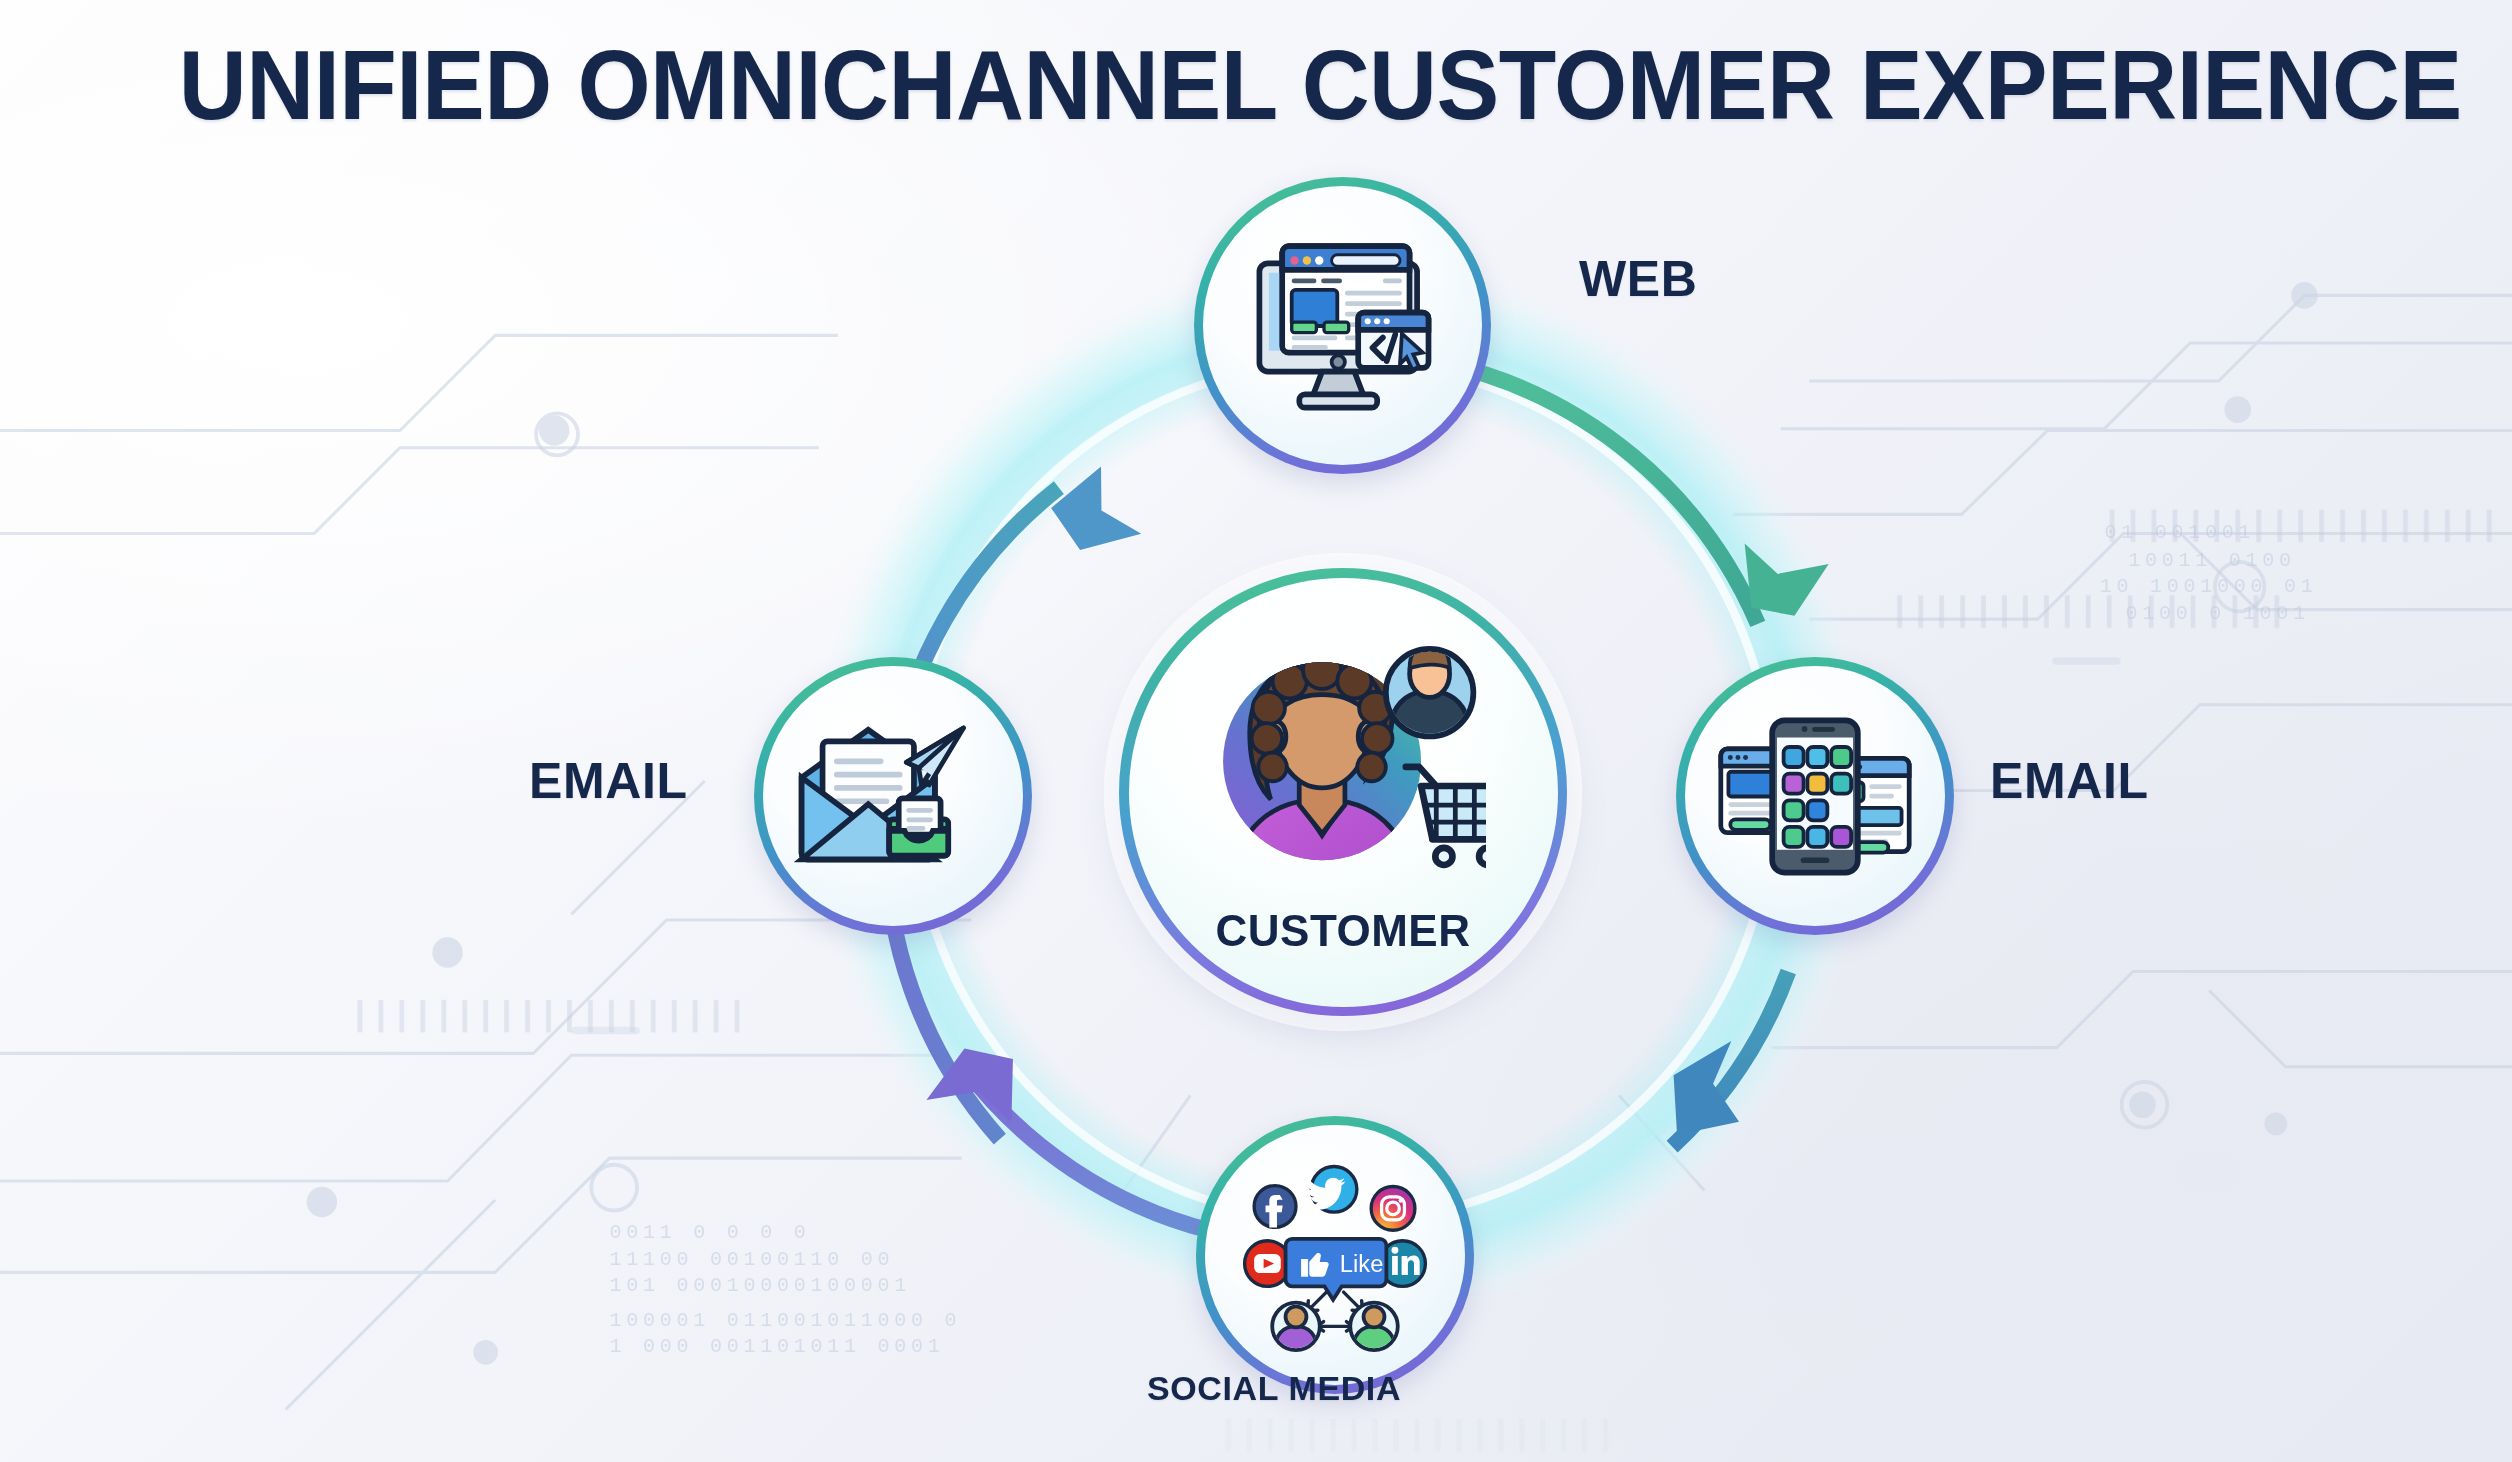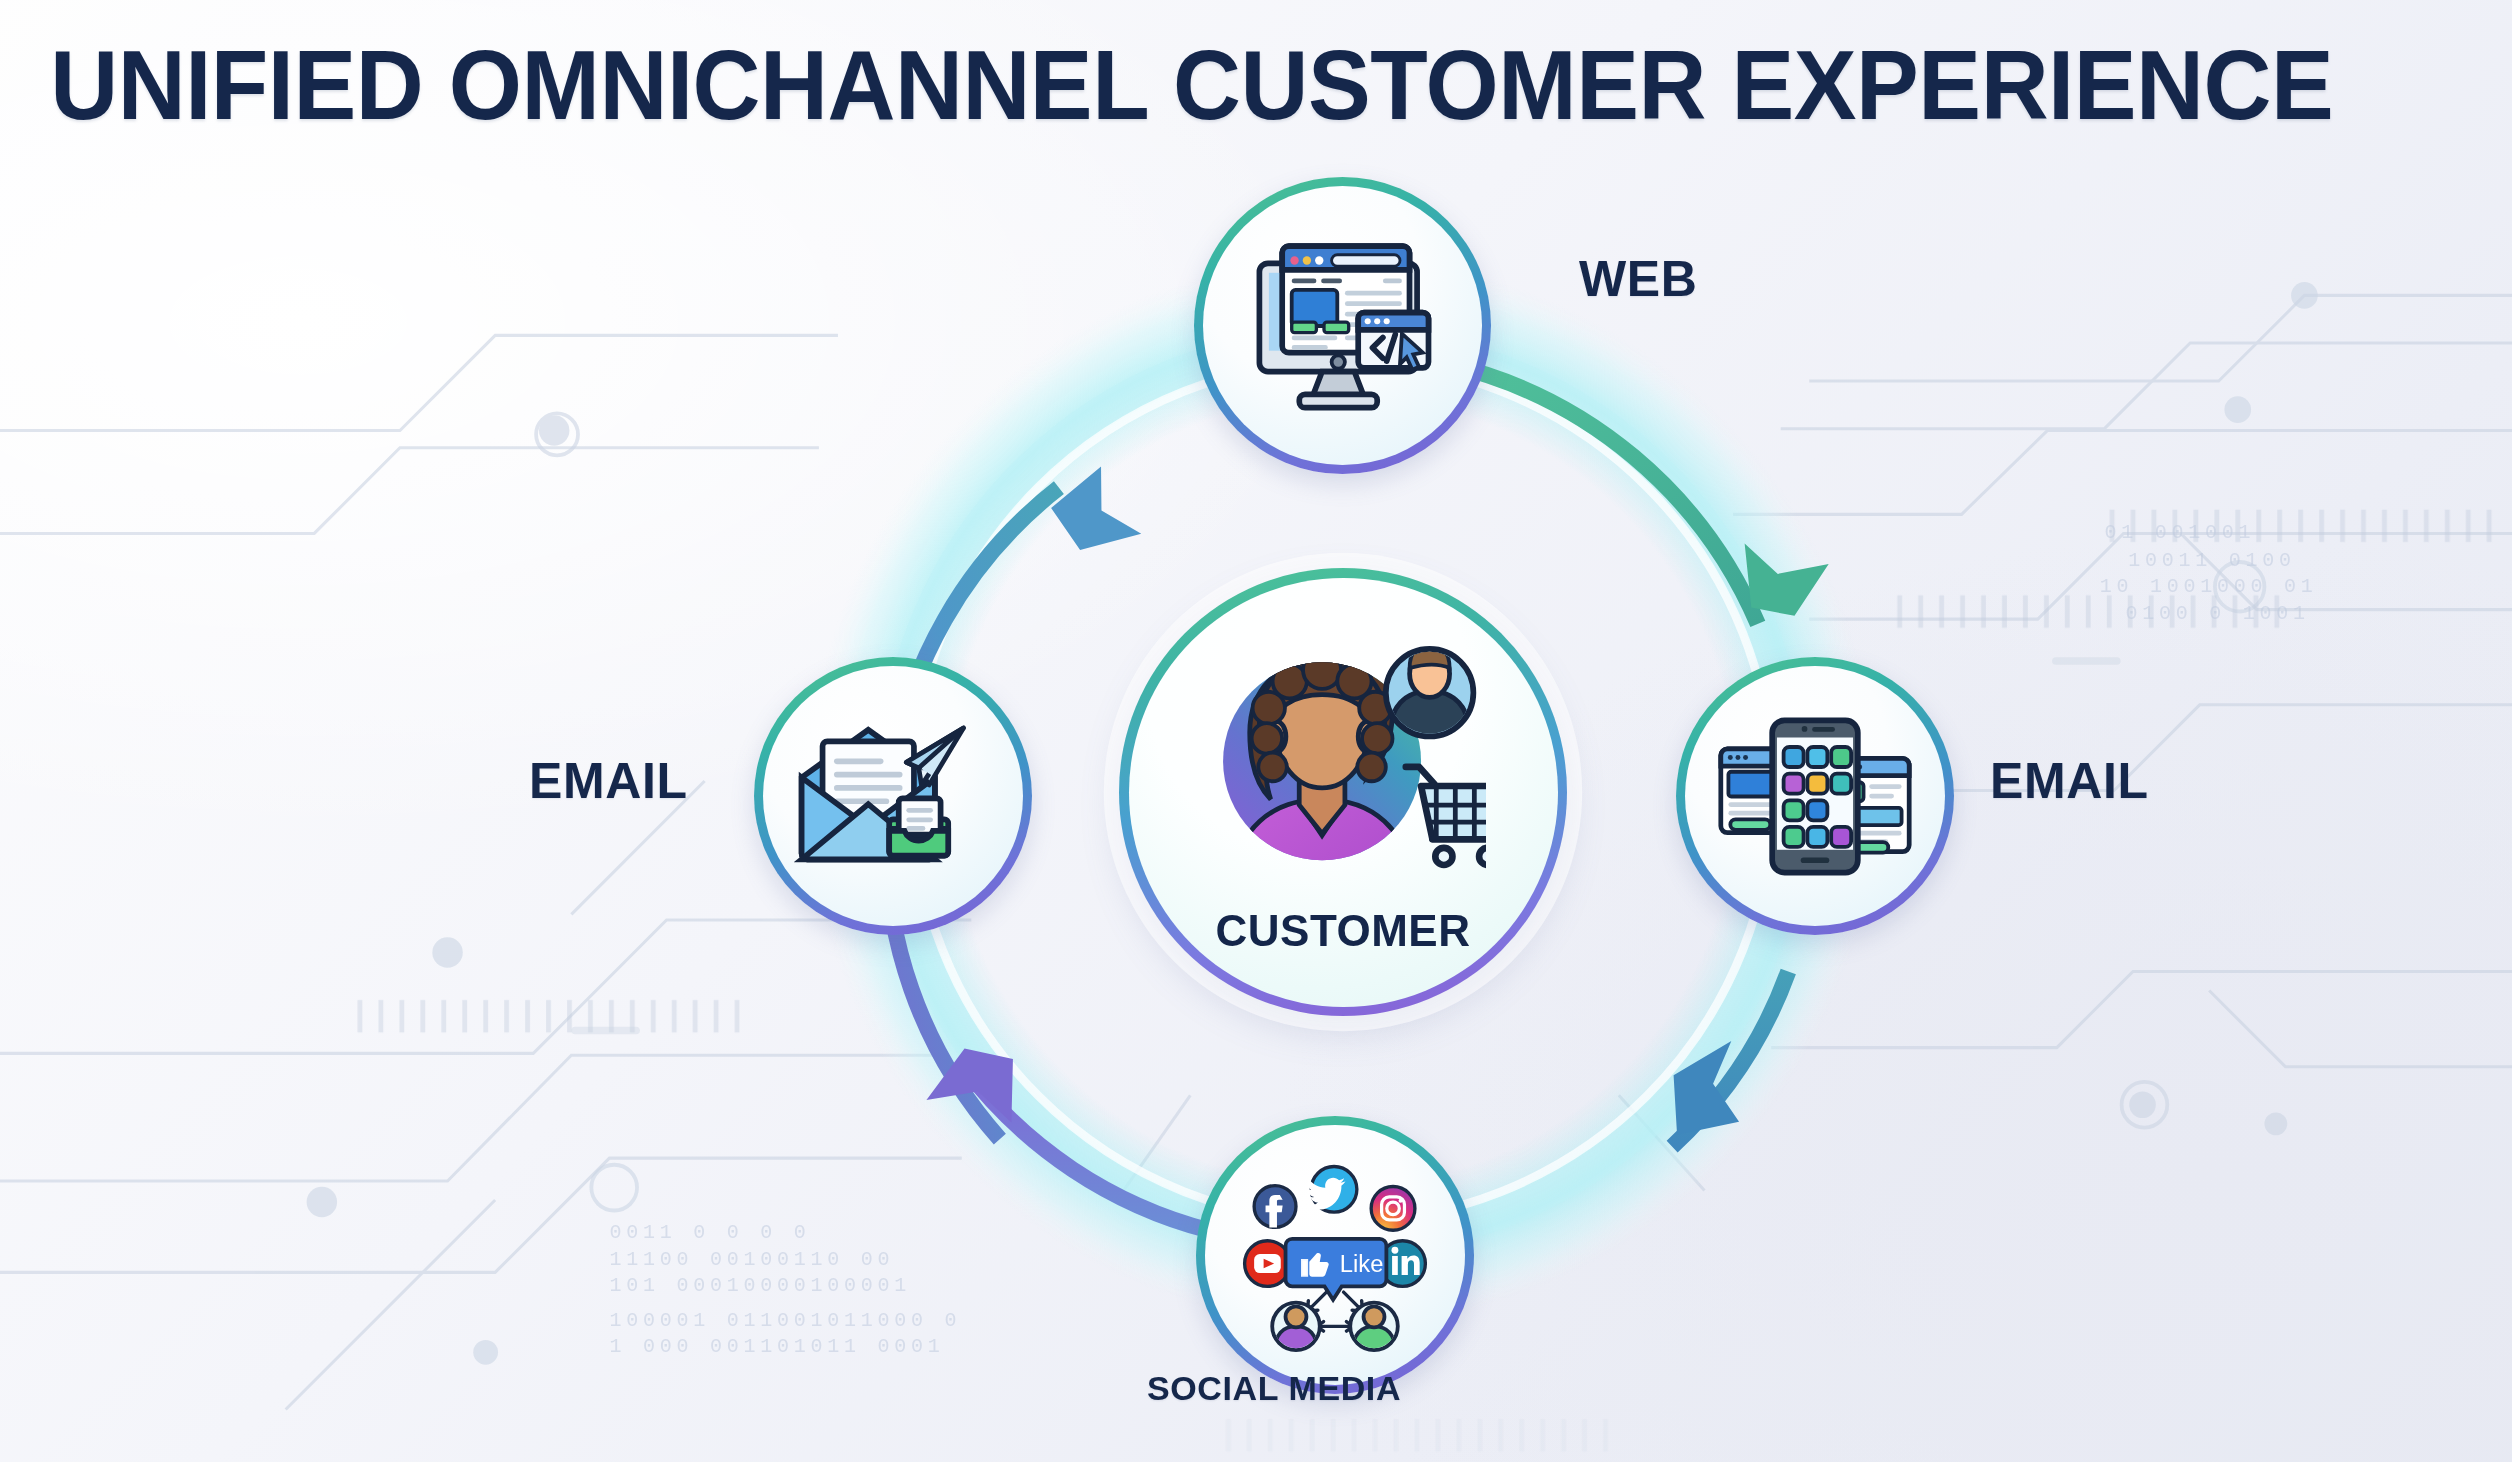--- a/index.html
+++ b/index.html
@@ -11,21 +11,21 @@
       radial-gradient(ellipse 70% 60% at 12% 22%, #ffffff 0%, rgba(255,255,255,0) 60%),
       radial-gradient(ellipse 60% 70% at 88% 80%, #e8eaf3 0%, rgba(232,234,243,0) 62%),
       linear-gradient(135deg,#fdfdfe 0%,#f4f5fa 42%,#eceef6 72%,#e6e9f2 100%);
     position:relative;
   }
 
   
   #bg-circuit{ position:absolute; inset:0; width:2512px; height:1463px; z-index:0; }
 
   
-  .title-wrap{ position:absolute; top:36px; left:0; width:2512px; text-align:left; z-index:6; }
+  .title-wrap{ position:absolute; top:36px; left:0; width:2512px; text-align:right; z-index:6; }
   .title{
     font-size:98px; font-weight:700; letter-spacing:-0.5px;
     color:#15274b; line-height:1.02;
     font-family:"Liberation Sans", sans-serif;
     text-shadow:0 1.9px 2.9px rgba(120,130,160,.22);
     transform:scaleX(.96); transform-origin:center;
   }
 
   
   .stage{ position:absolute; left:0; top:0; width:2512px; height:1463px; z-index:2; }

